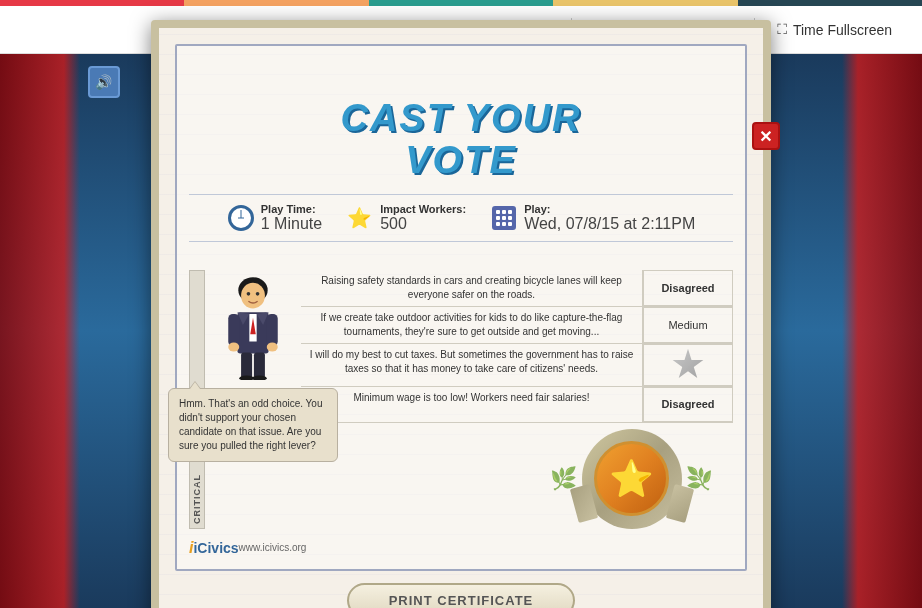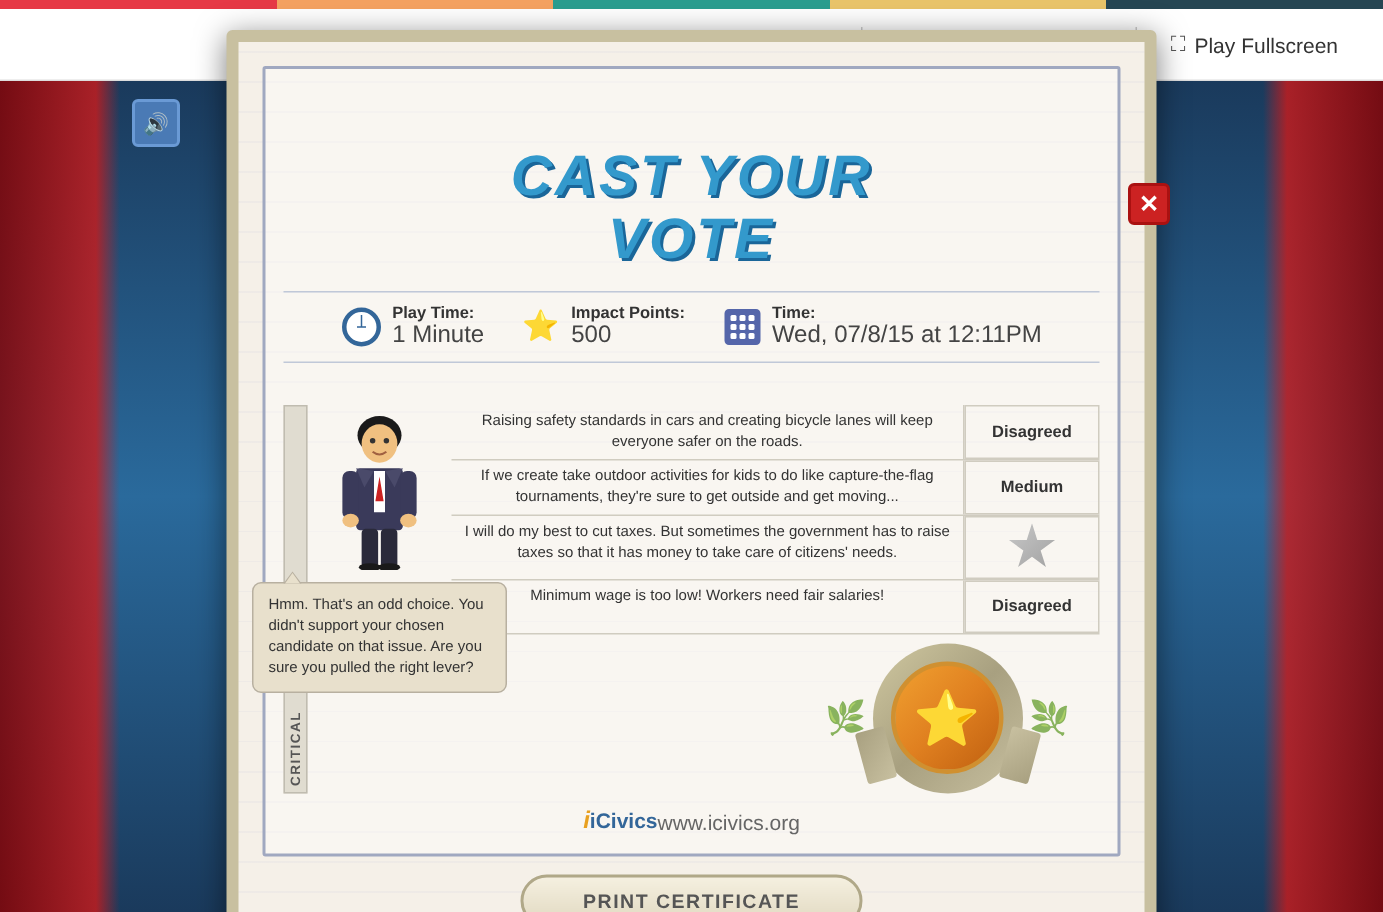--- a/index.html
+++ b/index.html
@@ -395,30 +395,30 @@
       height: 35px;
       background: linear-gradient(135deg, #c8c0a0, #a8a080);
       border-radius: 2px;
       transform: rotate(15deg);
     }
 
     
     .bottom-row {
       display: flex;
       align-items: center;
-      justify-content: center;
+      justify-content: flex-start;
       margin-top: 2px;
     }
     .icivics-logo {
       font-size: 14px;
       color: #336699;
       font-weight: bold;
     }
     .website-text {
-      font-size: 14px;
+      font-size: 10px;
       color: #666;
     }
 
     
     .print-btn-container {
       display: flex;
       justify-content: center;
       margin-top: 12px;
     }
     .print-btn {
@@ -451,21 +451,21 @@
     <span>Send to friend</span>
   </button>
   <div class="toolbar-separator"></div>
   <button class="toolbar-btn">
     <span style="font-size:16px;color:#555;">💬</span>
     <span>Send us feedback</span>
   </button>
   <div class="toolbar-separator"></div>
   <button class="toolbar-btn">
     <span style="font-size:14px;color:#555;">⛶</span>
-    <span>Play Fullscreen</span>
+    <span>Time Fullscreen</span>
   </button>
 </div>
 
 <div class="game-area">
   <div class="stage-curtain-left"></div>
   <div class="stage-curtain-right"></div>
 
   <div class="sound-btn">
     <span>🔊</span>
   </div>
@@ -493,42 +493,42 @@
             <div class="stat-label">Play Time:</div>
             <div class="stat-value">1 Minute</div>
           </div>
         </div>
 
         <div class="stat-item">
           <div class="stat-icon">
             <span class="star-icon-blue">⭐</span>
           </div>
           <div>
-            <div class="stat-label">Impact Points:</div>
+            <div class="stat-label">Impact Workers:</div>
             <div class="stat-value">500</div>
           </div>
         </div>
 
         <div class="stat-item">
           <div class="stat-icon">
             <div class="grid-icon">
               <div class="grid-cell"></div>
               <div class="grid-cell"></div>
               <div class="grid-cell"></div>
               <div class="grid-cell"></div>
               <div class="grid-cell"></div>
               <div class="grid-cell"></div>
               <div class="grid-cell"></div>
               <div class="grid-cell"></div>
               <div class="grid-cell"></div>
             </div>
           </div>
           <div>
-            <div class="stat-label">Time:</div>
-            <div class="stat-value">Wed, 07/8/15 at 12:11PM</div>
+            <div class="stat-label">Play:</div>
+            <div class="stat-value">Wed, 07/8/15 at 2:11PM</div>
           </div>
         </div>
       </div>
 
       <div class="content-area">
 
         <div class="critical-label">CRITICAL</div>
 
         <div class="candidate-section">
           <svg class="candidate-figure" viewBox="0 0 70 120" xmlns="http://www.w3.org/2000/svg">
@@ -578,21 +578,21 @@
             <div class="row-result" style="font-weight:bold;color:#333;border: 1px solid #d0ccc0;">
               <span>Disagreed</span>
             </div>
           </div>
 
 
           <div class="table-row-item">
             <div class="row-text">
               <span>If we create take outdoor activities for kids to do like capture-the-flag tournaments, they're sure to get outside and get moving...</span>
             </div>
-            <div class="row-result" style="font-weight:bold;color:#333;flex-direction:column;gap:4px;border: 1px solid #d0ccc0; text-align: center;">
+            <div class="row-result" style="font-weight:normal;color:#333;flex-direction:column;gap:4px;border: 1px solid #d0ccc0; text-align: center;">
               <span>Medium</span>
             </div>
           </div>
 
           <div class="table-row-item">
             <div class="row-text">
               <span>I will do my best to cut taxes. But sometimes the government has to raise taxes so that it has money to take care of citizens' needs.</span>
             </div>
             <div class="row-result" style="border: 1px solid #d0ccc0;">
               <div class="star-result"></div>

